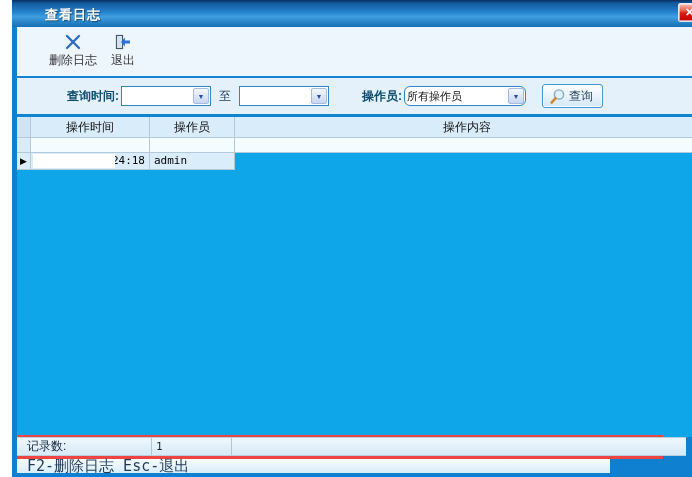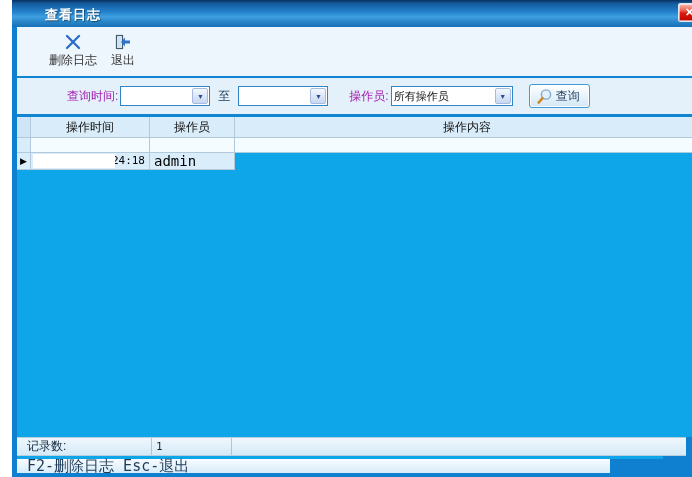--- a/index.html
+++ b/index.html
@@ -29,30 +29,30 @@
       padding:2px 4px; cursor:pointer; color:#333; }
   .tool svg { display:block; }
 
   
   .sep1 { position:absolute; left:5px; top:76px; width:682px; height:2px; background:#1285d2; }
   .sep2 { position:absolute; left:5px; top:114px; width:682px; height:3px; background:#1285d2; }
 
   
   .filterbar { position:absolute; left:5px; top:78px; width:682px; height:36px;
       background:#e4f1fb; display:flex; align-items:center; padding-left:50px; }
-  .flabel { color:#a21caf; margin-right:2px; white-space:nowrap; }
+  .flabel { color:#0c4a6e; margin-right:2px; white-space:nowrap;font-weight:bold; }
   .combo { position:relative; height:20px; background:#fff; border:1px solid #2e86c8; }
   .combo .field { position:absolute; left:2px; top:2px; right:19px; bottom:2px;
       font-size:11px; line-height:14px; overflow:hidden; white-space:nowrap; color:#111; }
   .combo .arrow { position:absolute; right:1px; top:1px; bottom:1px; width:16px;
       background:linear-gradient(180deg,#f5f8fe 0%,#dde6f7 50%,#c8d7f0 100%);
       border:1px solid #a5bbe0; border-radius:2px; color:#274f93; font-size:7px;
       display:flex; align-items:center; justify-content:center; cursor:pointer; }
   .combo-time { width:90px; }
-  .combo-op { width:122px; }
+  .combo-op { width:122px;border-radius:6px; }
   .to-label { margin:0 8px; color:#20415e; }
   .search-btn { margin-left:16px; height:24px; padding:0 9px 0 6px;
       border:1px solid #3e9ad8; border-radius:3px;
       background:linear-gradient(180deg,#ffffff 0%,#eaf4fc 45%,#d4e7f6 100%);
       box-shadow:inset 0 0 0 1px #fff;
       display:flex; align-items:center; gap:3px; color:#1c3c5c; cursor:pointer; font-size:12px; }
 
   
   .grid { position:absolute; left:5px; top:117px; width:682px; height:320px; background:#0ea5e9; }
   .grow { display:flex; width:682px; }
@@ -67,25 +67,25 @@
   .header-row .c0 { background:#cfe4f4; }
   .filter-row { height:15px; }
   .filter-row .gcell { background:#f5fcff; }
   .filter-row .c0 { background:#d9ecf9; }
   .data-row { height:17px; }
   .data-row .gcell { background:#d9edfb; line-height:16px; }
   .data-row .c0 { background:#d9edfb; color:#000; font-size:9px; text-align:center; line-height:16px; }
   .cell-time { position:relative; font-family:"DejaVu Sans Mono", monospace; font-size:11px;
       text-align:right; padding-right:4px; color:#000; }
   .cell-editor { position:absolute; left:2px; top:1px; width:82px; height:14px; background:#fff; }
-  .cell-op { font-family:"DejaVu Sans Mono", monospace; font-size:14px; padding-left:4px; color:#000; }
+  .cell-op { font-family:"DejaVu Sans Mono", monospace; font-size:11px; padding-left:4px; color:#000; }
   .cell-content { padding-left:4px; color:#000; }
 
   
-  .lower { position:absolute; left:5px; top:435px; width:646px; height:24px; background:#0ea5e9; }
+  .lower { position:absolute; left:5px; top:435px; width:646px; height:24px; background:#ef4444; }
   .footer-row { position:absolute; left:0; top:2px; width:669px; height:19px;
       background:linear-gradient(180deg,#eef7fd 0%,#d6eaf7 100%);
       border-top:1px solid #b9cfe0; border-bottom:1px solid #b9cfe0;
       display:flex; color:#13283c; }
   .fcell { border-right:1px solid #b0c6d8; line-height:17px; overflow:hidden; white-space:nowrap; }
   .f1 { width:135px; padding-left:10px; }
   .f2 { width:80px; padding-left:4px; font-family:"DejaVu Sans Mono", monospace; font-size:11px; }
   .f3 { flex:1; border-right:none; }
   .statusbar { position:absolute; left:5px; top:459px; width:593px; height:14px;
       background:linear-gradient(180deg,#f7fcff 0%,#d8ecf9 100%);
@@ -132,21 +132,21 @@
         <span>▼</span>
       </div>
     </div>
     <span class="to-label">至</span>
     <div class="combo combo-time">
       <div class="field"></div>
       <div class="arrow">
         <span>▼</span>
       </div>
     </div>
-    <span class="flabel" style="margin-left:21px;text-align:right;">操作员:</span>
+    <span class="flabel" style="margin-left:33px;text-align:right;">操作员:</span>
     <div class="combo combo-op">
       <div class="field">所有操作员</div>
       <div class="arrow">
         <span>▼</span>
       </div>
     </div>
     <div class="search-btn">
       <svg width="17" height="17" viewBox="0 0 17 17">
         <circle cx="10" cy="6.5" r="4.6" fill="#e2f1fd" stroke="#7fa9cd" stroke-width="1.4"></circle>
         <line x1="6.6" y1="10.2" x2="2.6" y2="14.6" stroke="#cf8a2e" stroke-width="2.6" stroke-linecap="round"></line>

